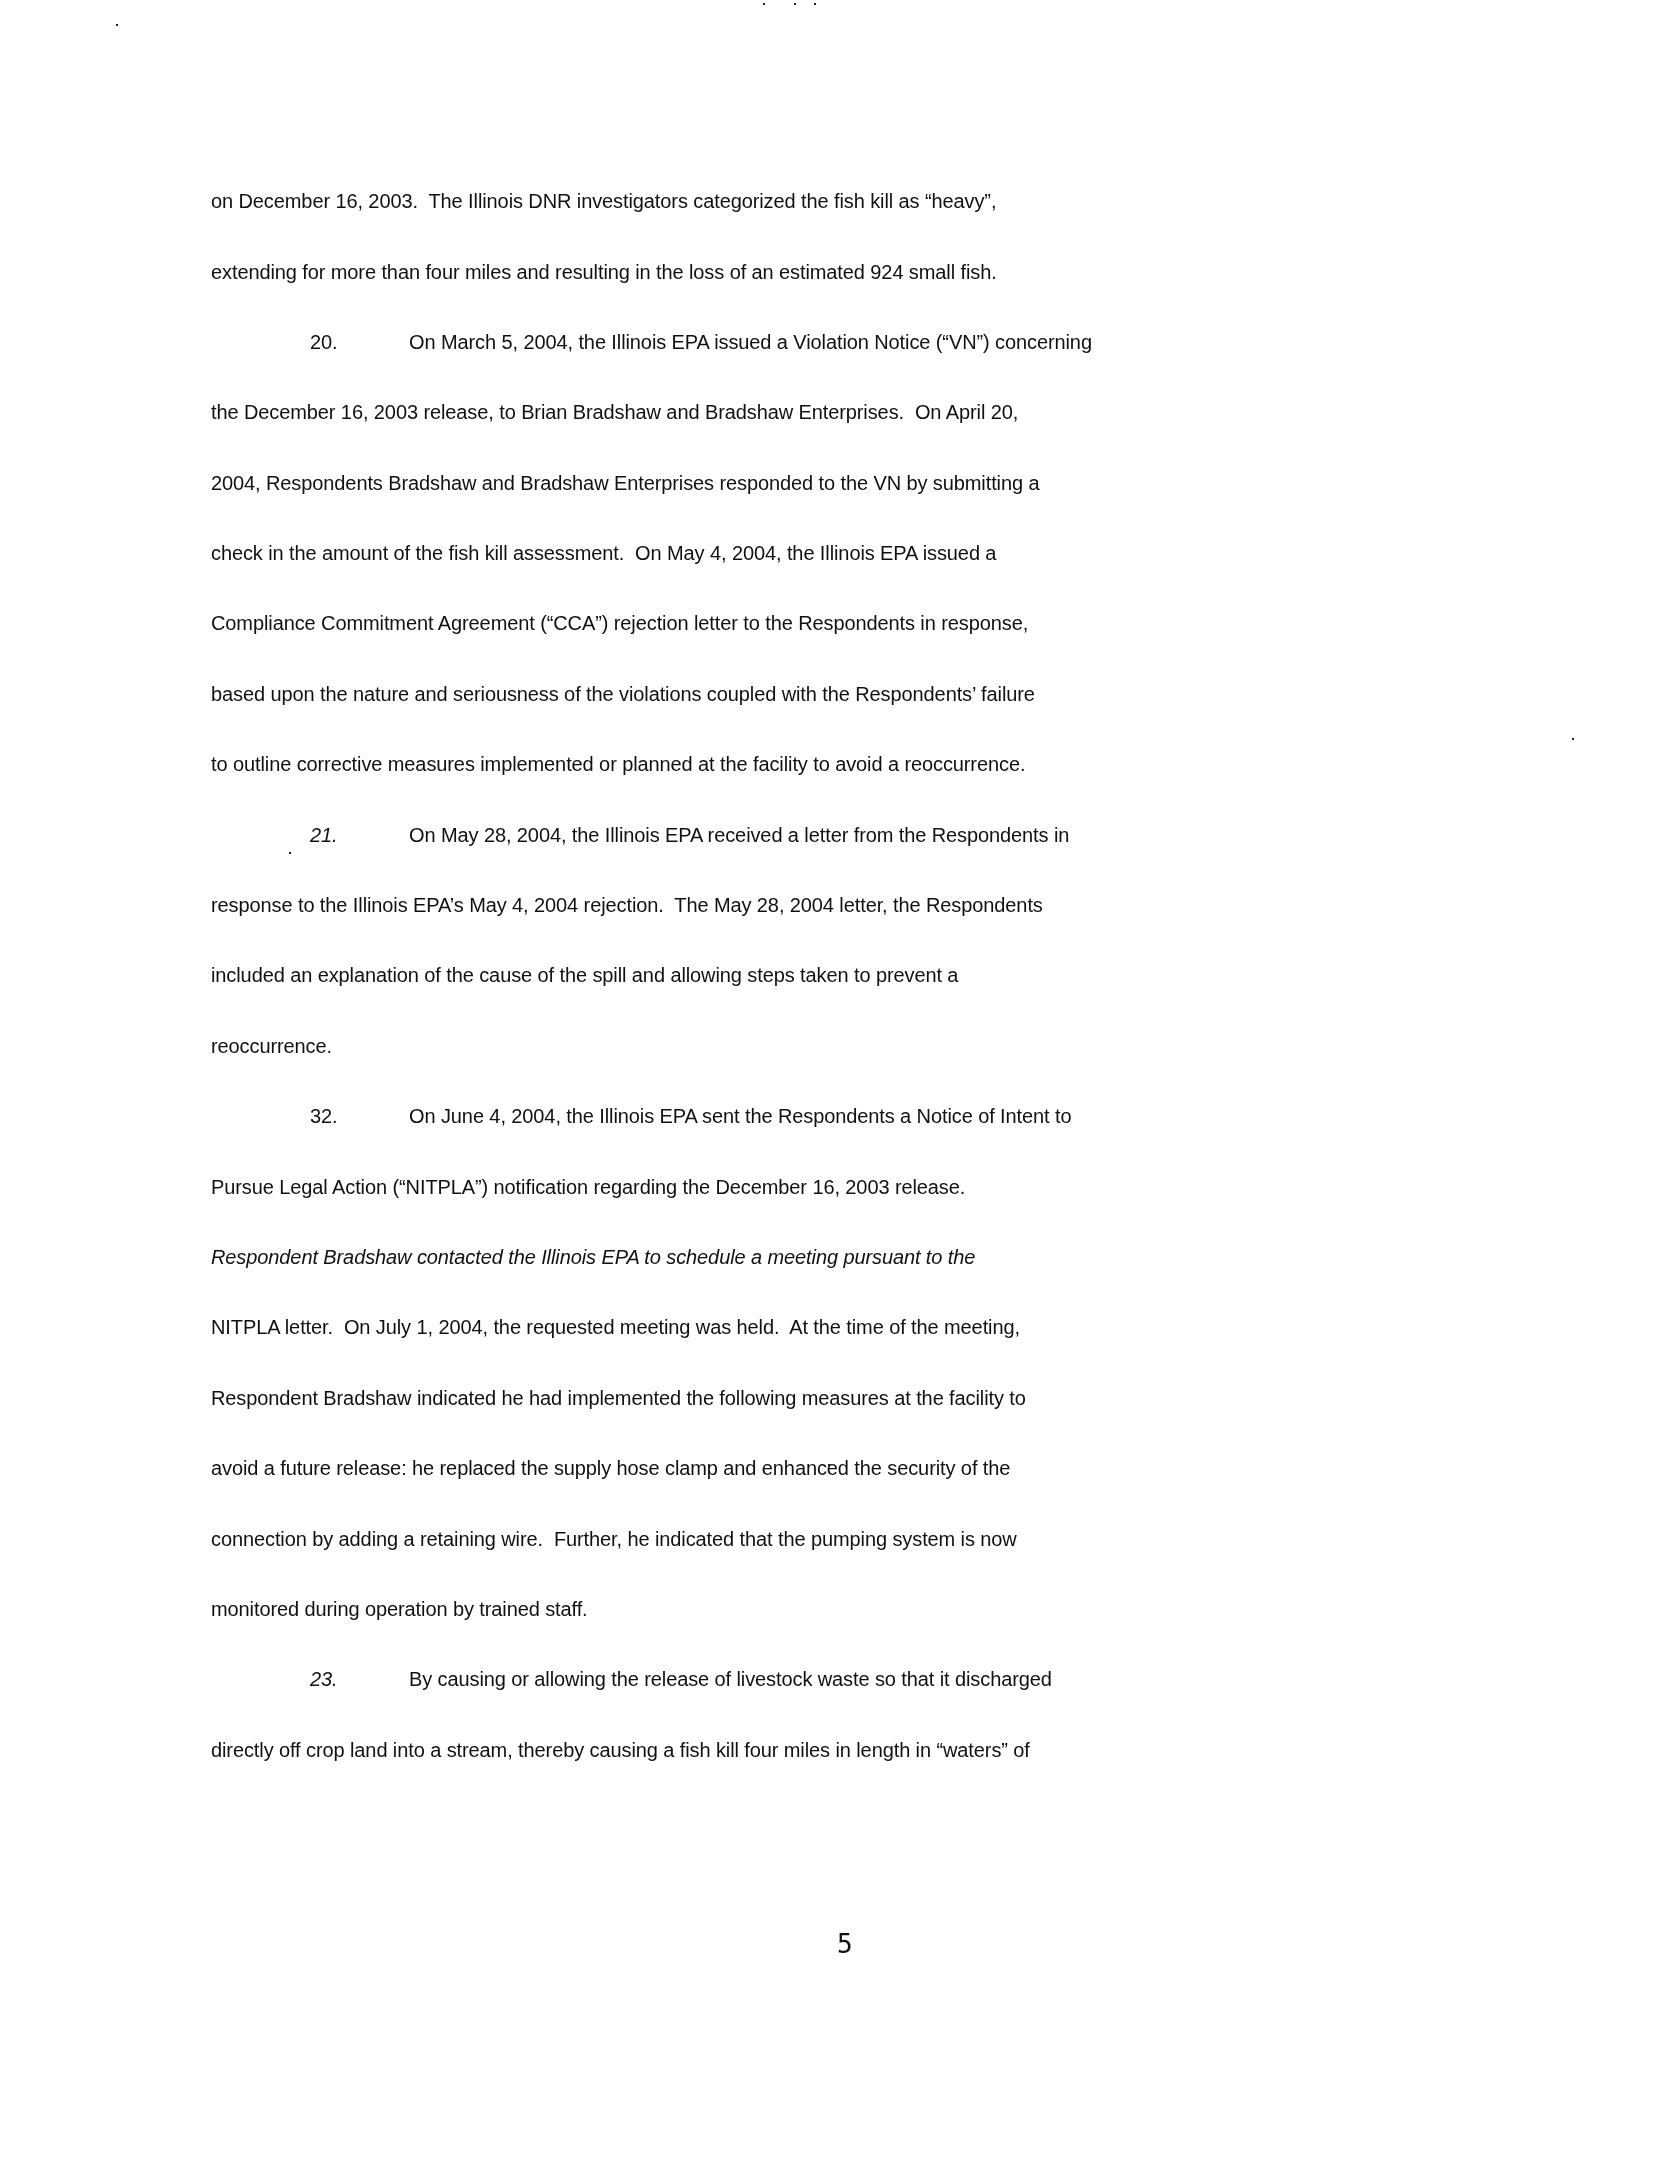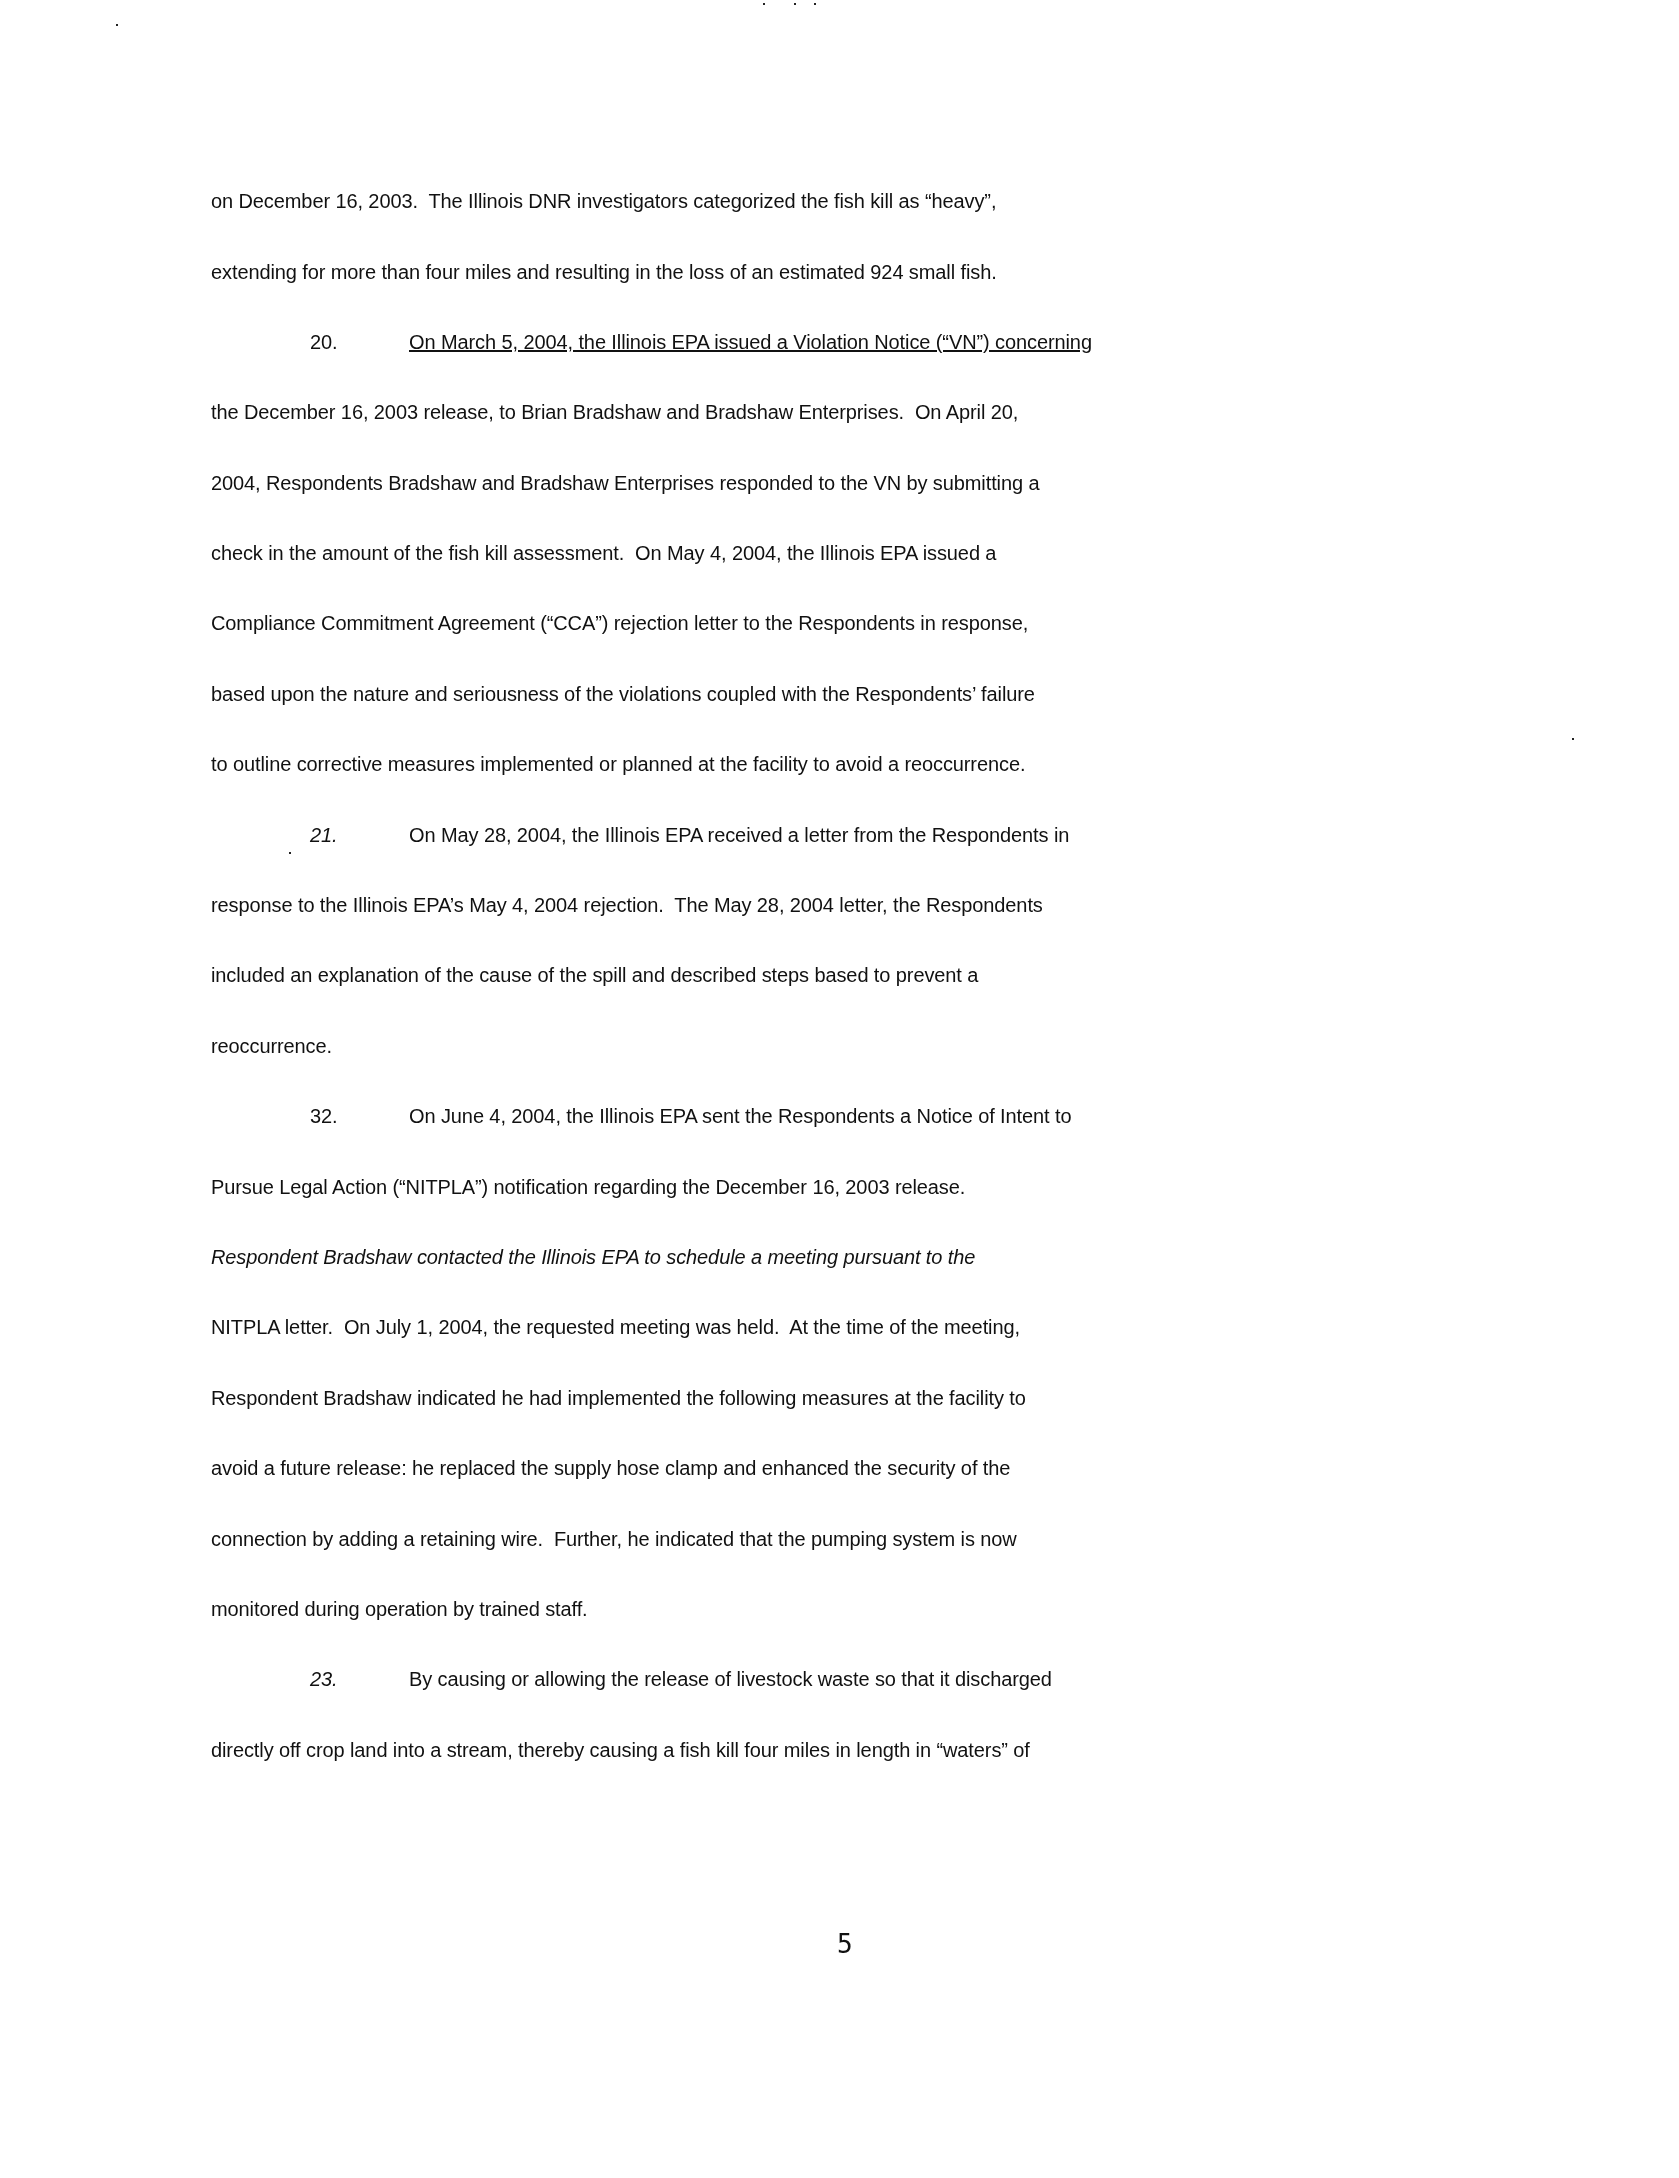--- a/index.html
+++ b/index.html
@@ -30,34 +30,34 @@
 </head>
 <body>
 
 <div class="page">
   <div id="body-text">
 
     <div class="line" style="top: 184px;">on December 16, 2003.  The Illinois DNR investigators categorized the fish kill as “heavy”,</div>
     <div class="line" style="top: 255px;">extending for more than four miles and resulting in the loss of an estimated 924 small fish.</div>
     <div class="line" style="top: 325px;">
       <span class="para-num" style="top: 0px; left: 99px;">20.</span>
-      <span class="para-first" style="top: 0px; left: 198px; text-decoration: underline;">On March 5, 2004, the Illinois EPA issued a Violation Notice (“VN”) concerning</span>
+      <span class="para-first" style="top: 0px; left: 198px;">On March 5, 2004, the Illinois EPA issued a Violation Notice (“VN”) concerning</span>
     </div>
     <div class="line" style="top: 395px;">the December 16, 2003 release, to Brian Bradshaw and Bradshaw Enterprises.  On April 20,</div>
     <div class="line" style="top: 466px;">2004, Respondents Bradshaw and Bradshaw Enterprises responded to the VN by submitting a</div>
     <div class="line" style="top: 536px;">check in the amount of the fish kill assessment.  On May 4, 2004, the Illinois EPA issued a</div>
     <div class="line" style="top: 606px;">Compliance Commitment Agreement (“CCA”) rejection letter to the Respondents in response,</div>
     <div class="line" style="top: 677px;">based upon the nature and seriousness of the violations coupled with the Respondents’ failure</div>
     <div class="line" style="top: 747px;">to outline corrective measures implemented or planned at the facility to avoid a reoccurrence.</div>
     <div class="line" style="top: 818px;">
       <span class="para-num" style="top: 0px; left: 99px; font-style: italic;">21.</span>
       <span class="para-first" style="top: 0px; left: 198px;">On May 28, 2004, the Illinois EPA received a letter from the Respondents in</span>
     </div>
     <div class="line" style="top: 888px;">response to the Illinois EPA’s May 4, 2004 rejection.  The May 28, 2004 letter, the Respondents</div>
-    <div class="line" style="top: 958px;">included an explanation of the cause of the spill and described steps based to prevent a</div>
+    <div class="line" style="top: 958px;">included an explanation of the cause of the spill and allowing steps taken to prevent a</div>
     <div class="line" style="top: 1029px;">reoccurrence.</div>
     <div class="line" style="top: 1099px;">
       <span class="para-num" style="top: 0px; left: 99px;">32.</span>
       <span class="para-first" style="top: 0px; left: 198px;">On June 4, 2004, the Illinois EPA sent the Respondents a Notice of Intent to</span>
     </div>
     <div class="line" style="top: 1170px;">Pursue Legal Action (“NITPLA”) notification regarding the December 16, 2003 release.</div>
     <div class="line" style="top: 1240px; font-style: italic;">Respondent Bradshaw contacted the Illinois EPA to schedule a meeting pursuant to the</div>
     <div class="line" style="top: 1310px;">NITPLA letter.  On July 1, 2004, the requested meeting was held.  At the time of the meeting,</div>
     <div class="line" style="top: 1381px;">Respondent Bradshaw indicated he had implemented the following measures at the facility to</div>
     <div class="line" style="top: 1451px;">avoid a future release: he replaced the supply hose clamp and enhanced the security of the</div>

